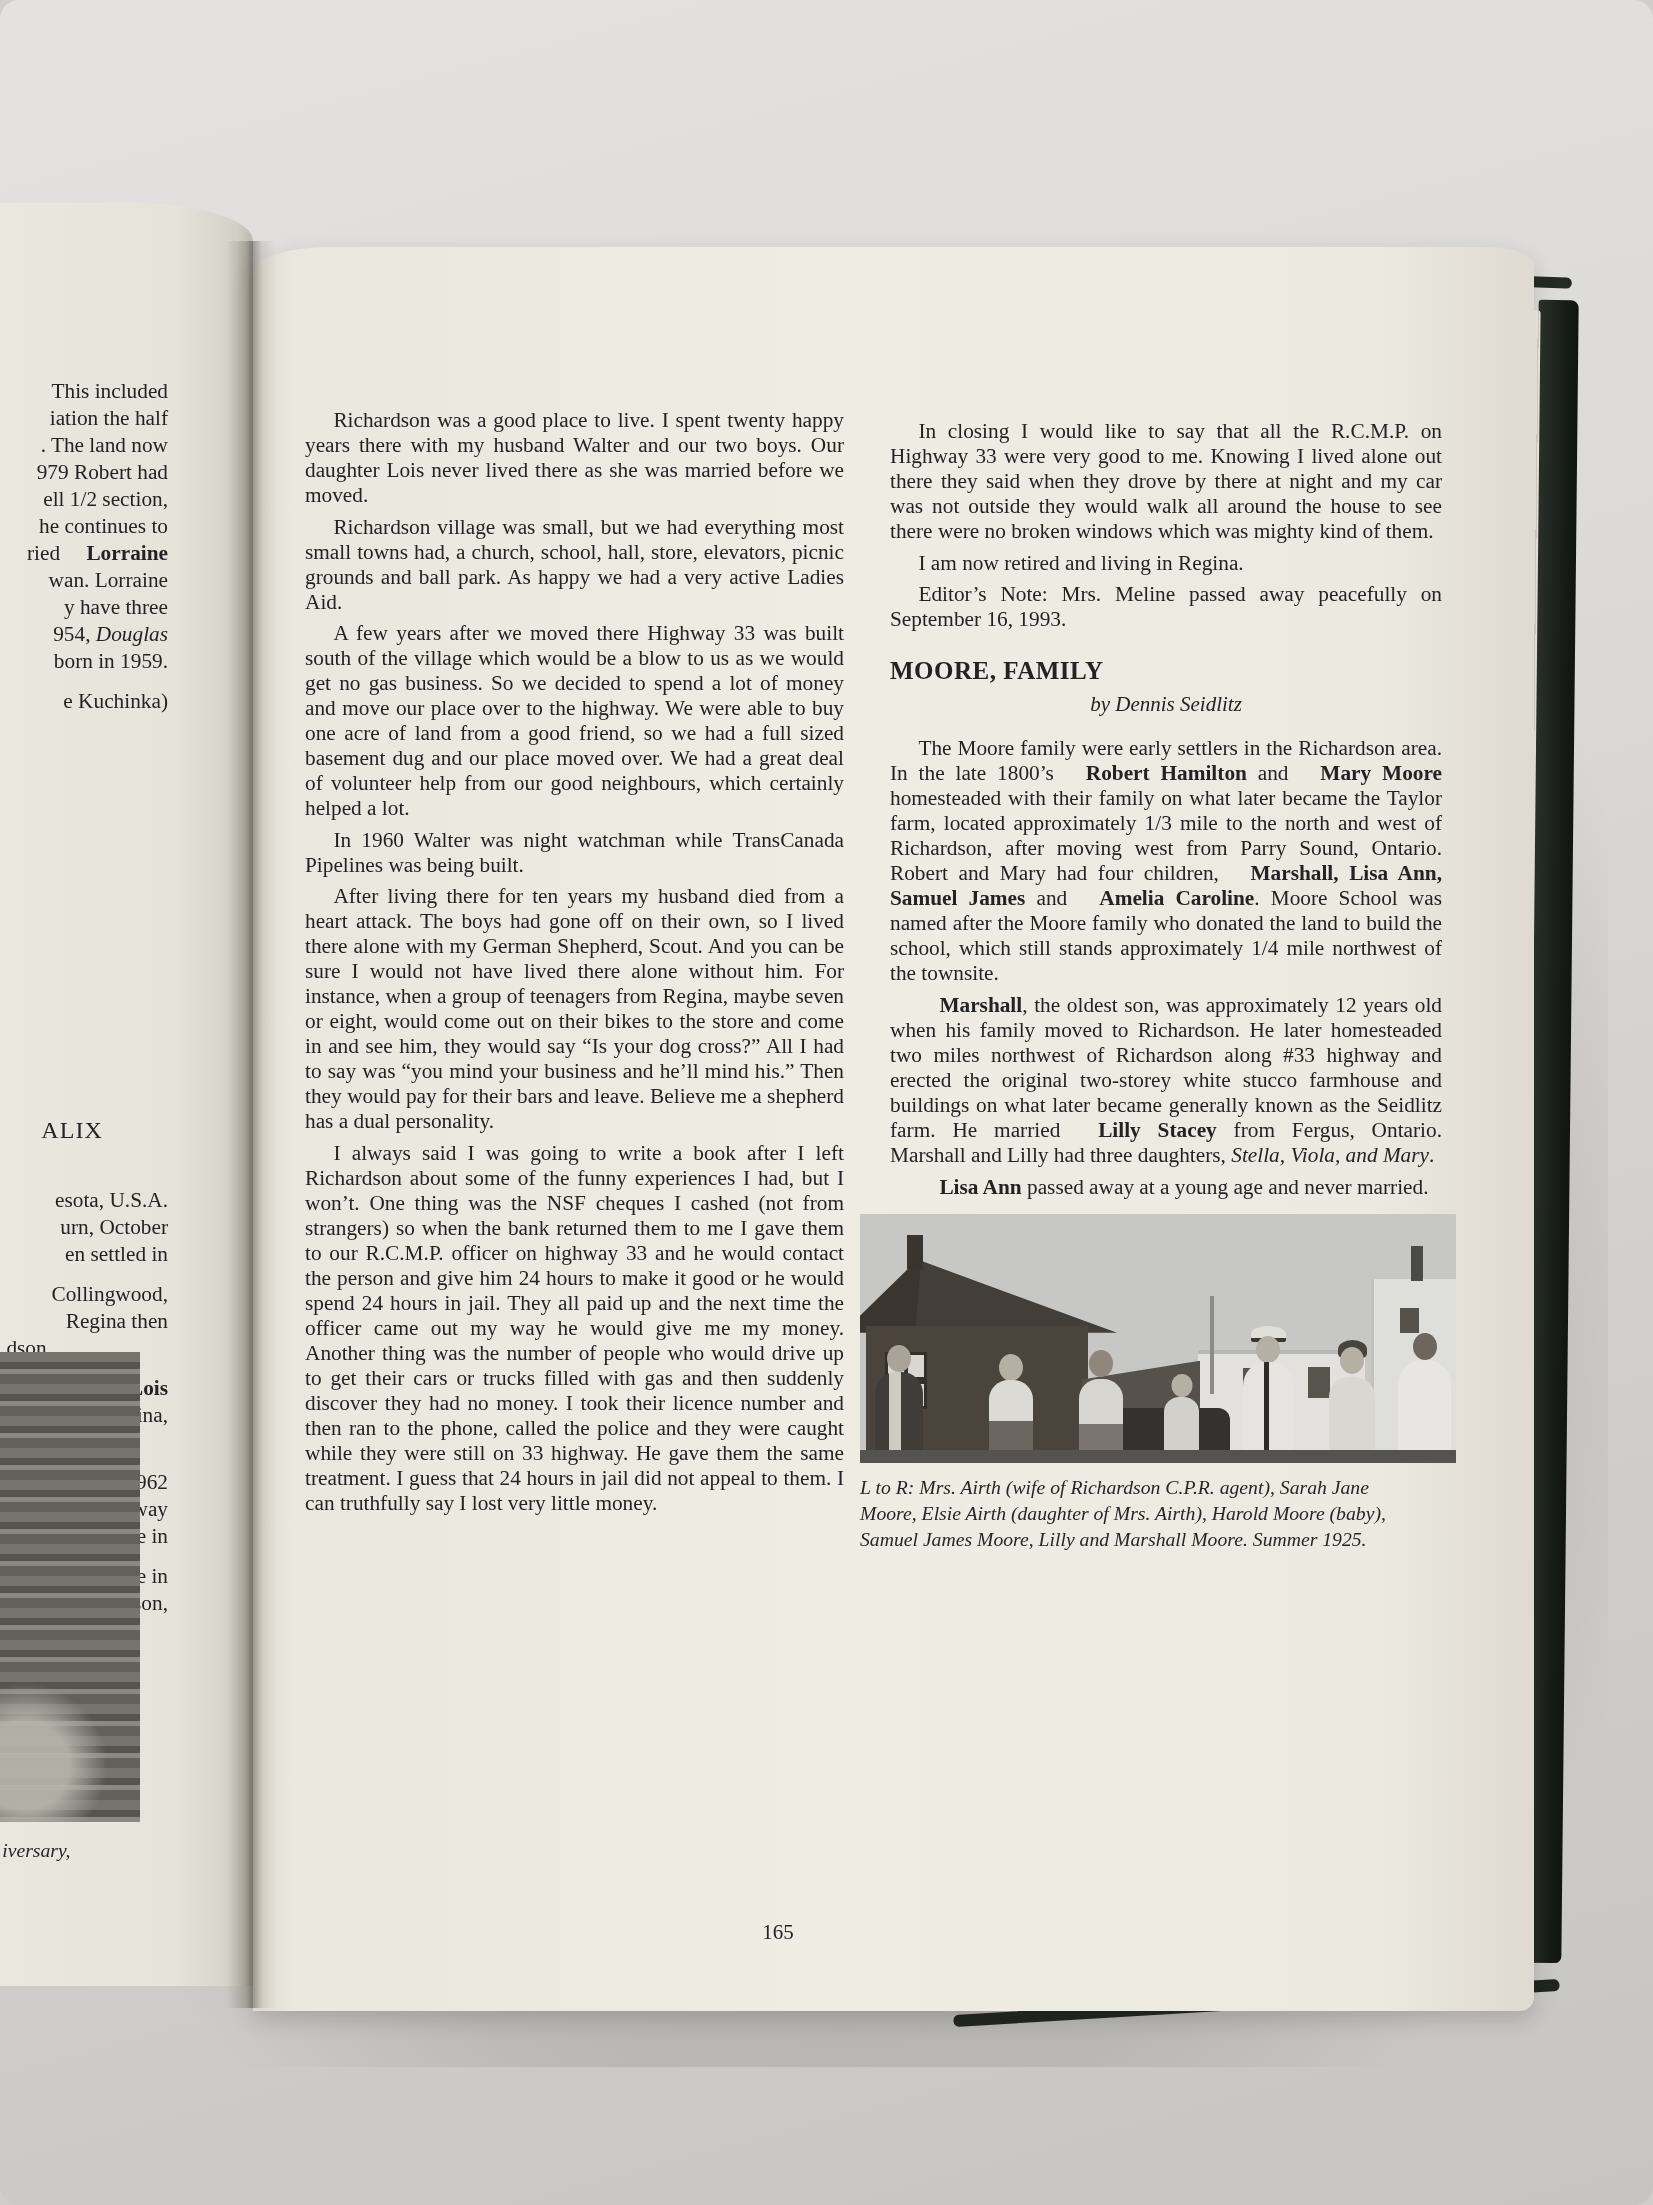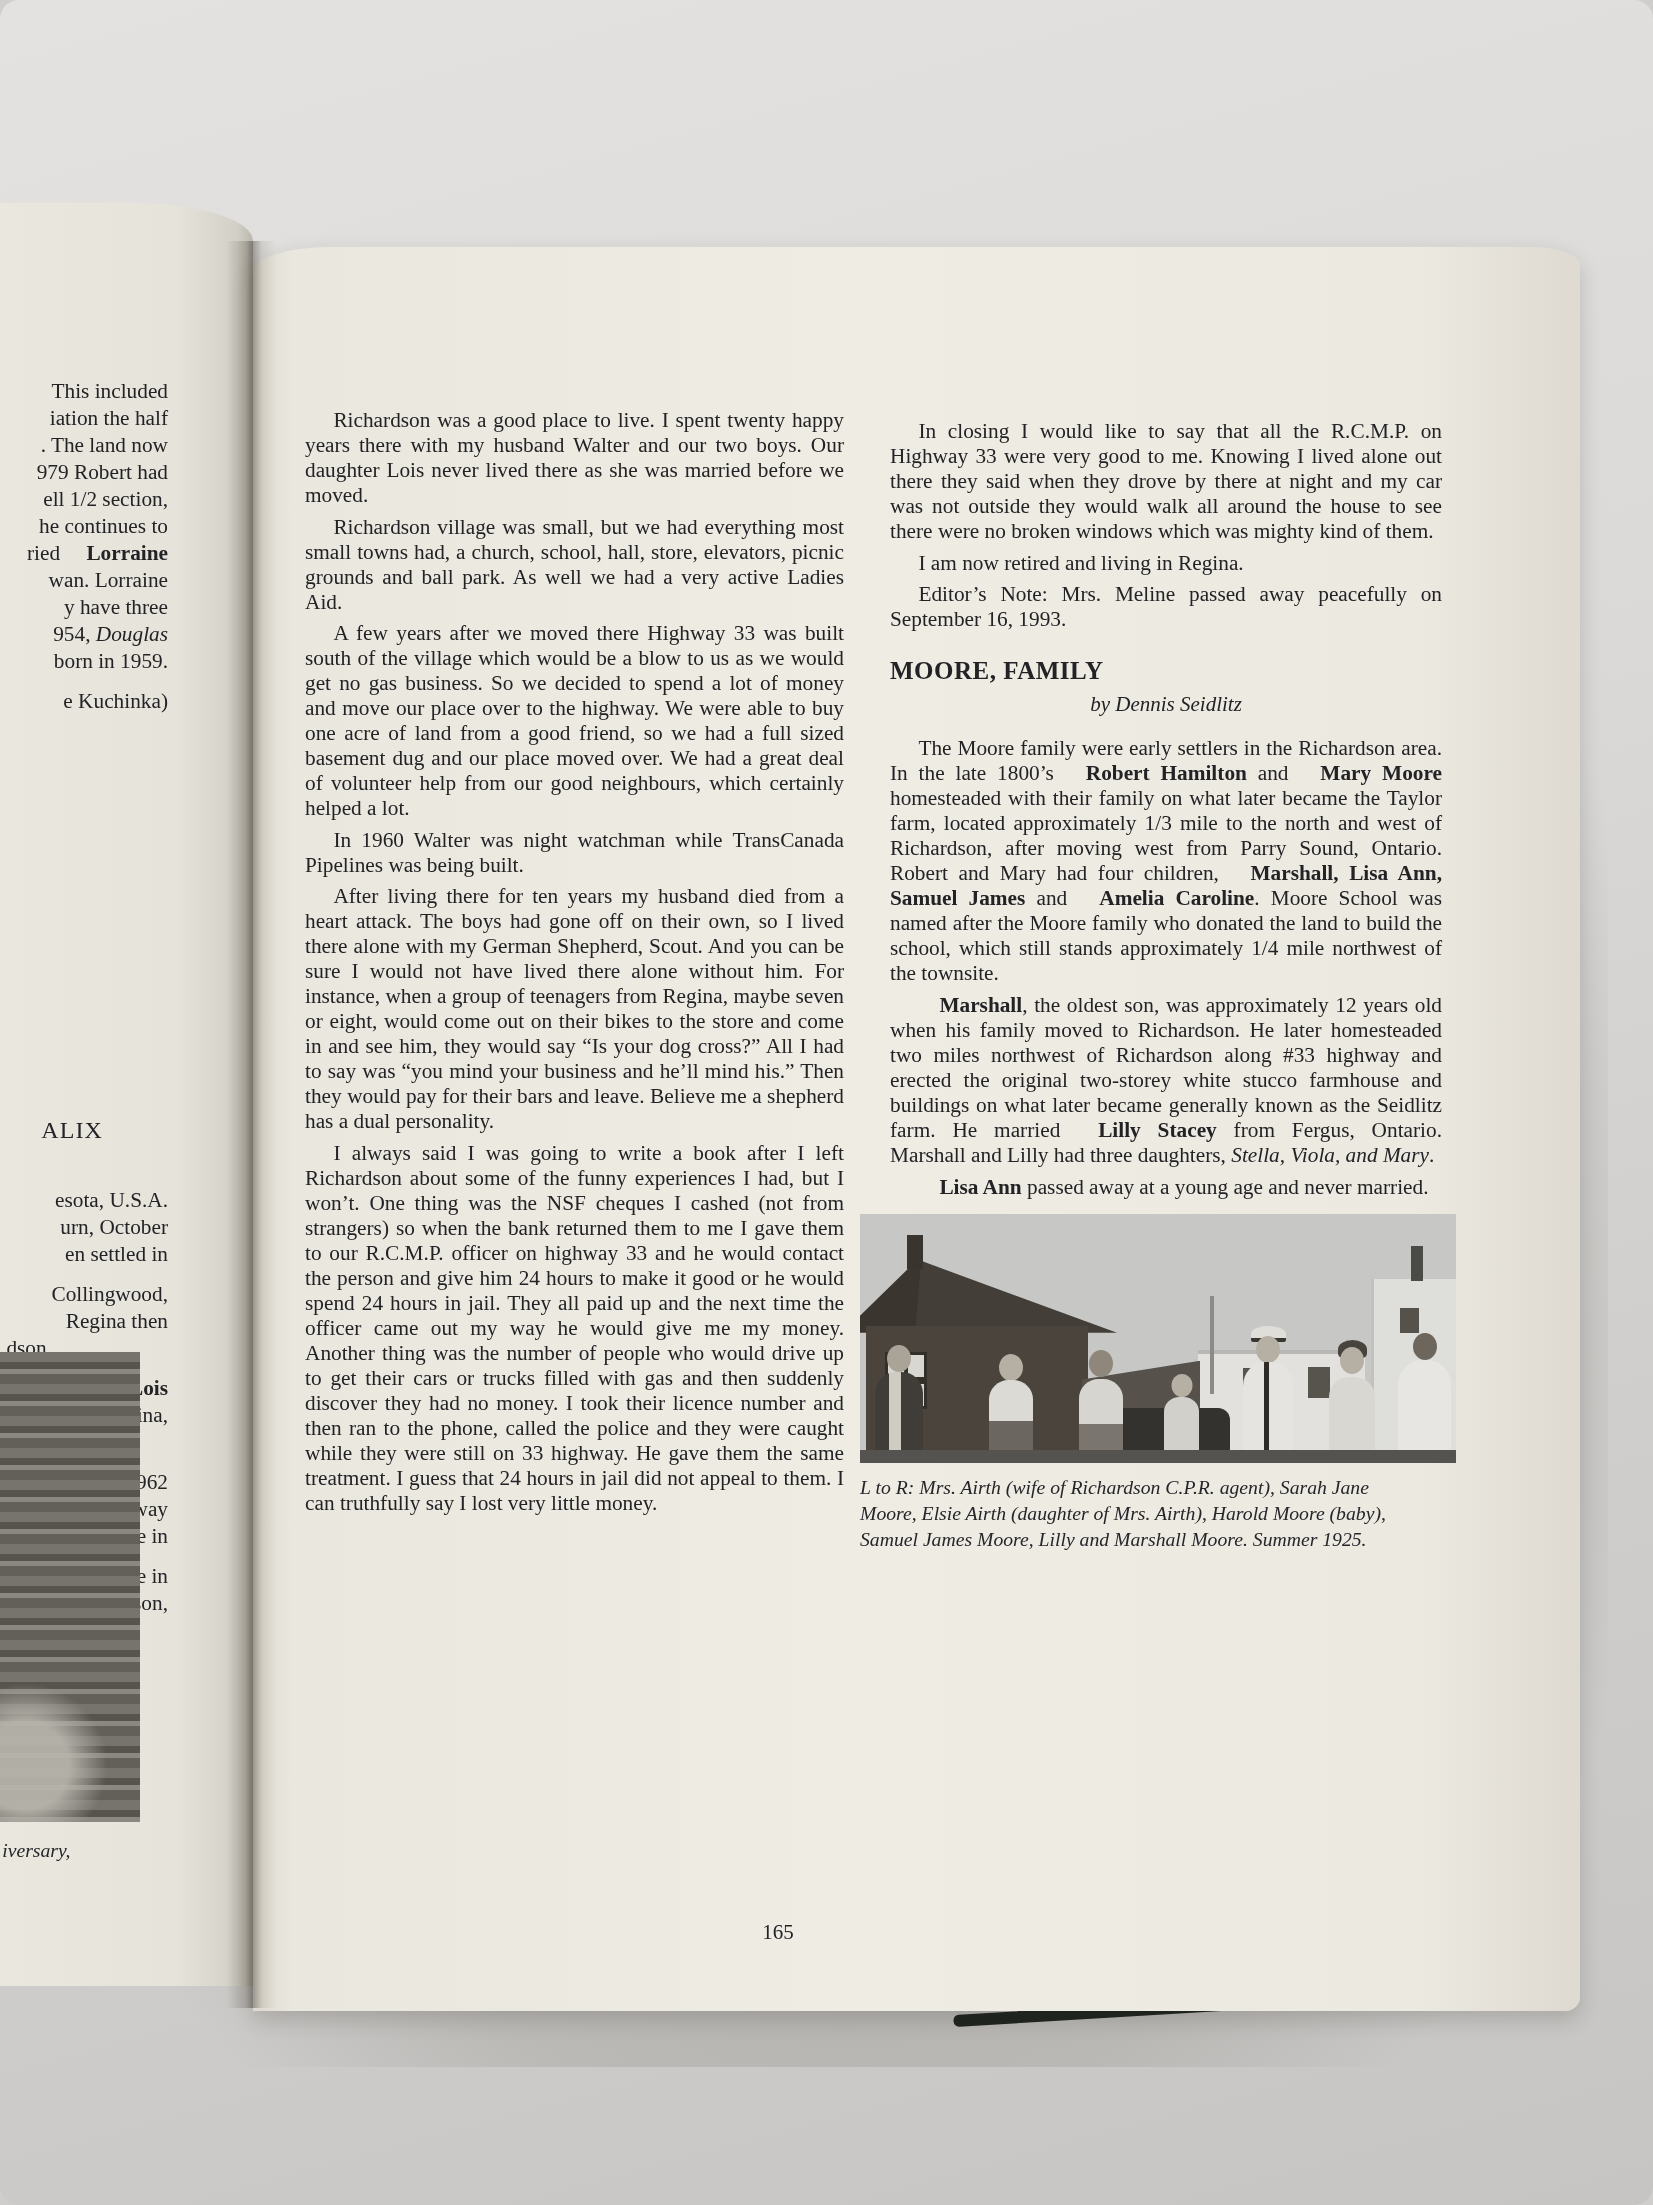--- a/index.html
+++ b/index.html
@@ -19,21 +19,21 @@
     transform:rotate(2.1deg);border-radius:5.5px;}
   .cover-bottom{position:absolute;left:953px;top:1997px;width:607px;height:12px;background:#1f251f;
     transform:rotate(-3.4deg);border-radius:5.5px;}
   
   .left-page{position:absolute;left:0;top:203px;width:253px;height:1783px;
     background:linear-gradient(90deg,#eae7df 0%,#e6e3db 70%,#d2cfc6 94%,#bab7ae 100%);
     border-top-right-radius:120px 38px;}
   .right-page{position:absolute;left:253px;top:247px;width:1281px;height:1764px;
     background:linear-gradient(90deg,#ddd9cf 0px,#eae7df 38px,#efece4 45%,#ece9e1 88%,#dfdbd2 99%);
     border-top-left-radius:77px 25px;border-top-right-radius:49px 18.6px;
-    border-bottom-right-radius:14.2px;box-shadow:0 8.8px 21px rgba(40,36,28,0.18);padding-left:46px;}
+    border-bottom-right-radius:14.2px;box-shadow:0 8.8px 21px rgba(40,36,28,0.18);}
   .gutter{position:absolute;left:226px;top:241px;width:50px;height:1767px;
     background:linear-gradient(90deg,rgba(85,78,64,0) 0%,rgba(85,78,64,0.28) 40%,rgba(42,38,30,0.40) 52%,rgba(85,78,64,0.12) 72%,rgba(85,78,64,0) 100%);}
   
   .col{position:absolute;color:#232326;}
   .col p{margin:0 0 6.6px 0;font-size:21.3px;line-height:25px;text-align:justify;text-indent:28.4px;}
   .col-left{left:52px;top:161px;width:539px;}
   .col-right{left:637px;top:172px;width:552px;}
   .seg-b{font-weight:bold;margin-left:21px;}
   .seg-i{font-style:italic;}
   h2.section-heading{font-size:25px;letter-spacing:0.5px;text-align:left;margin:25px 0 6.6px 0;color:#232326;}
@@ -136,21 +136,21 @@
         <div class="frag gap"><span class="seg-n">hey live in</span></div>
         <div class="frag"><span class="seg-n">ve one son,</span></div>
       </div>
     <div class="lp-photo"></div>
     <div class="lp-caption">iversary,</div>
   </div>
 
   <div class="right-page">
     <div class="col col-left">
         <p>Richardson was a good place to live. I spent twenty happy years there with my husband Walter and our two boys. Our daughter Lois never lived there as she was married before we moved.</p>
-        <p>Richardson village was small, but we had everything most small towns had, a church, school, hall, store, elevators, picnic grounds and ball park. As well we had a very active Ladies Aid.</p>
+        <p>Richardson village was small, but we had everything most small towns had, a church, school, hall, store, elevators, picnic grounds and ball park. As happy we had a very active Ladies Aid.</p>
         <p>A few years after we moved there Highway 33 was built south of the village which would be a blow to us as we would get no gas business. So we decided to spend a lot of money and move our place over to the highway. We were able to buy one acre of land from a good friend, so we had a full sized basement dug and our place moved over. We had a great deal of volunteer help from our good neighbours, which certainly helped a lot.</p>
         <p>In 1960 Walter was night watchman while TransCanada Pipelines was being built.</p>
         <p>After living there for ten years my husband died from a heart attack. The boys had gone off on their own, so I lived there alone with my German Shepherd, Scout. And you can be sure I would not have lived there alone without him. For instance, when a group of teenagers from Regina, maybe seven or eight, would come out on their bikes to the store and come in and see him, they would say “Is your dog cross?” All I had to say was “you mind your business and he’ll mind his.” Then they would pay for their bars and leave. Believe me a shepherd has a dual personality.</p>
         <p>I always said I was going to write a book after I left Richardson about some of the funny experiences I had, but I won’t. One thing was the NSF cheques I cashed (not from strangers) so when the bank returned them to me I gave them to our R.C.M.P. officer on highway 33 and he would contact the person and give him 24 hours to make it good or he would spend 24 hours in jail. They all paid up and the next time the officer came out my way he would give me my money. Another thing was the number of people who would drive up to get their cars or trucks filled with gas and then suddenly discover they had no money. I took their licence number and then ran to the phone, called the police and they were caught while they were still on 33 highway. He gave them the same treatment. I guess that 24 hours in jail did not appeal to them. I can truthfully say I lost very little money.</p>
       </div>
 
     <div class="col col-right">
       <div>
           <p>In closing I would like to say that all the R.C.M.P. on Highway 33 were very good to me. Knowing I lived alone out there they said when they drove by there at night and my car was not outside they would walk all around the house to see there were no broken windows which was mighty kind of them.</p>
           <p>I am now retired and living in Regina.</p>

